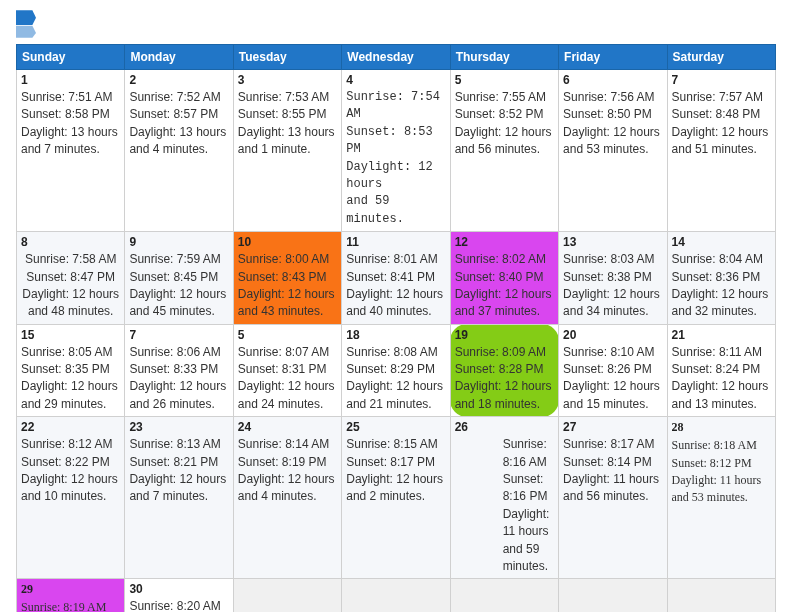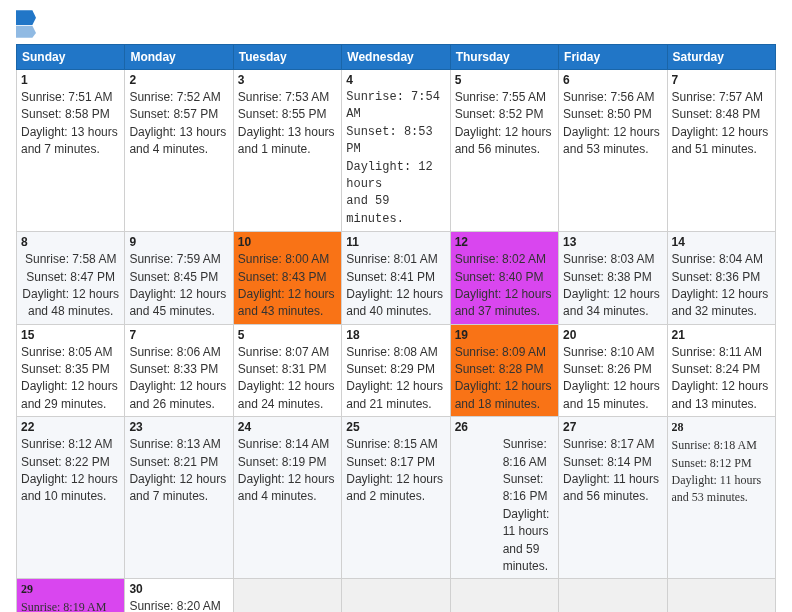--- a/index.html
+++ b/index.html
@@ -254,21 +254,21 @@
 Daylight: 12 hours
 and 24 minutes.</div>
           </td>
           <td style="background: rgb(255, 255, 255);">
             <span class="day-num">18</span>
             <div class="day-info" style="white-space: pre-line;">Sunrise: 8:08 AM
 Sunset: 8:29 PM
 Daylight: 12 hours
 and 21 minutes.</div>
           </td>
-          <td style="background: #f97316;">
+          <td style="background: #84cc16; border-radius: 17px;">
             <span class="day-num">19</span>
             <div class="day-info" style="white-space: pre-line;">Sunrise: 8:09 AM
 Sunset: 8:28 PM
 Daylight: 12 hours
 and 18 minutes.</div>
           </td>
           <td style="background: rgb(255, 255, 255);">
             <span class="day-num">20</span>
             <div class="day-info" style="white-space: pre-line;">Sunrise: 8:10 AM
 Sunset: 8:26 PM

